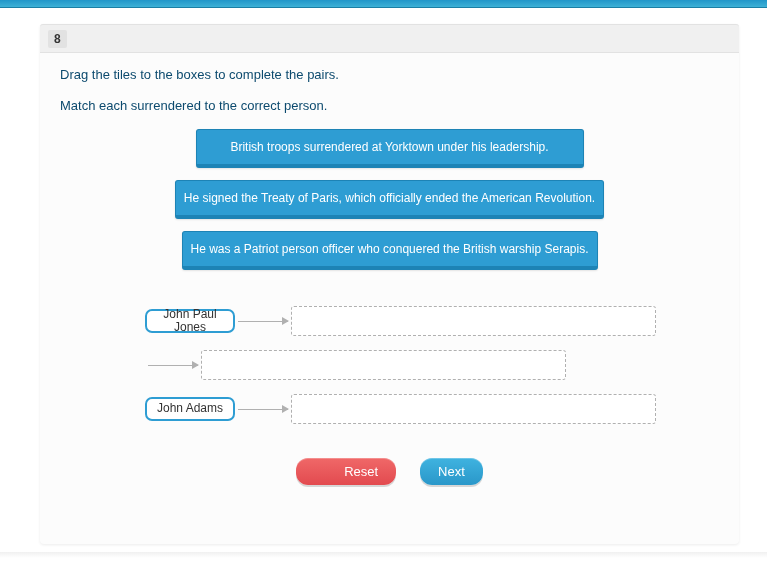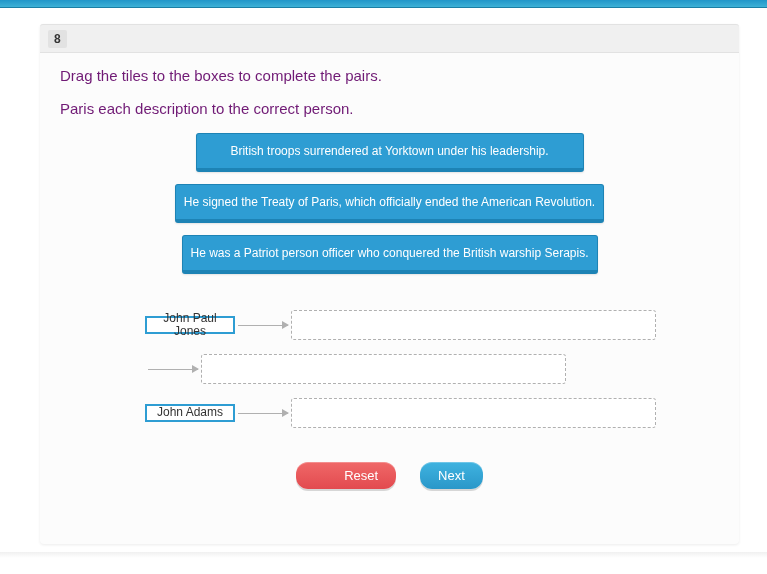--- a/index.html
+++ b/index.html
@@ -36,22 +36,22 @@
       display: inline-block;
       background: #e2e2e2;
       color: #333;
       font-size: 12px;
       font-weight: bold;
       padding: 2px 6px;
       border-radius: 2px;
     }
     .instructions {
       padding: 14px 20px 0 20px;
-      font-size: 15px;
-      color: #701a75;
+      font-size: 13px;
+      color: #0c4a6e;
     }
     .instructions p { margin-bottom: 16px; }
     .tiles-area {
       display: flex;
       flex-direction: column;
       align-items: center;
       gap: 12px;
       margin-top: 10px;
       margin-bottom: 36px;
     }
@@ -80,25 +80,25 @@
       display: flex;
       align-items: center;
       gap: 0;
     }
     .person-box {
       border: 2px solid #2e9dd3;
       background: #fff;
       color: #333;
       font-size: 12px;
       width: 90px;
-      height: 18px;
+      height: 24px;
       display: flex;
       align-items: center;
       justify-content: center;
-      border-radius: 0;
+      border-radius: 7px;
       text-align: center;
       line-height: 1.1;
     }
     .arrow {
       width: 50px;
       height: 1px;
       background: #b0b0b0;
       position: relative;
       margin: 0 3px;
     }
@@ -150,21 +150,21 @@
 <div class="topbar"></div>
 
 <div class="container">
 
   <div class="qheader">
     <span class="qnum">8</span>
   </div>
 
   <div class="instructions">
     <p>Drag the tiles to the boxes to complete the pairs.</p>
-    <p>Paris each description to the correct person.</p>
+    <p>Match each surrendered to the correct person.</p>
   </div>
 
   <div class="tiles-area">
     <div class="tile">British troops surrendered at Yorktown under his leadership.</div>
     <div class="tile">He signed the Treaty of Paris, which officially ended the American Revolution.</div>
     <div class="tile">
       <span>He was a Patriot person officer who conquered the British warship </span><span class="italic">Serapis</span><span>.</span>
     </div>
   </div>
 

